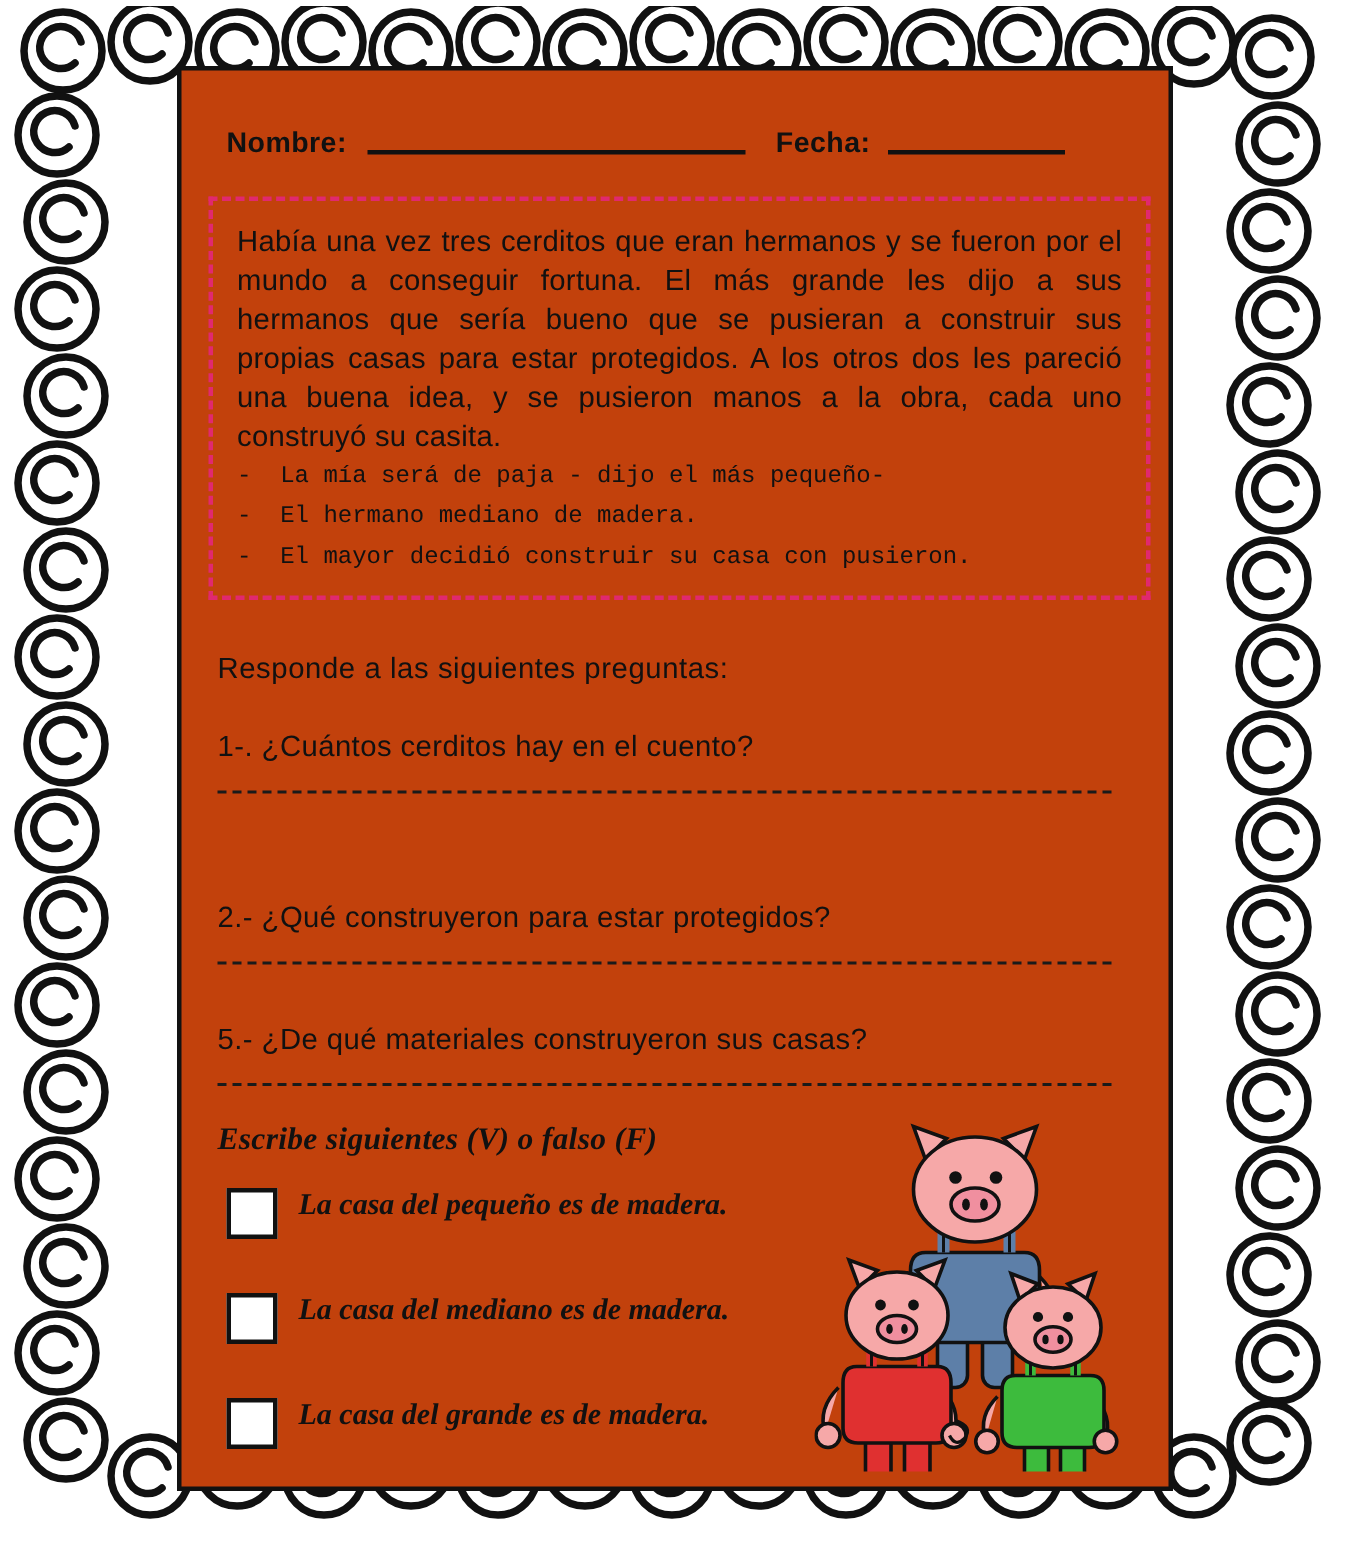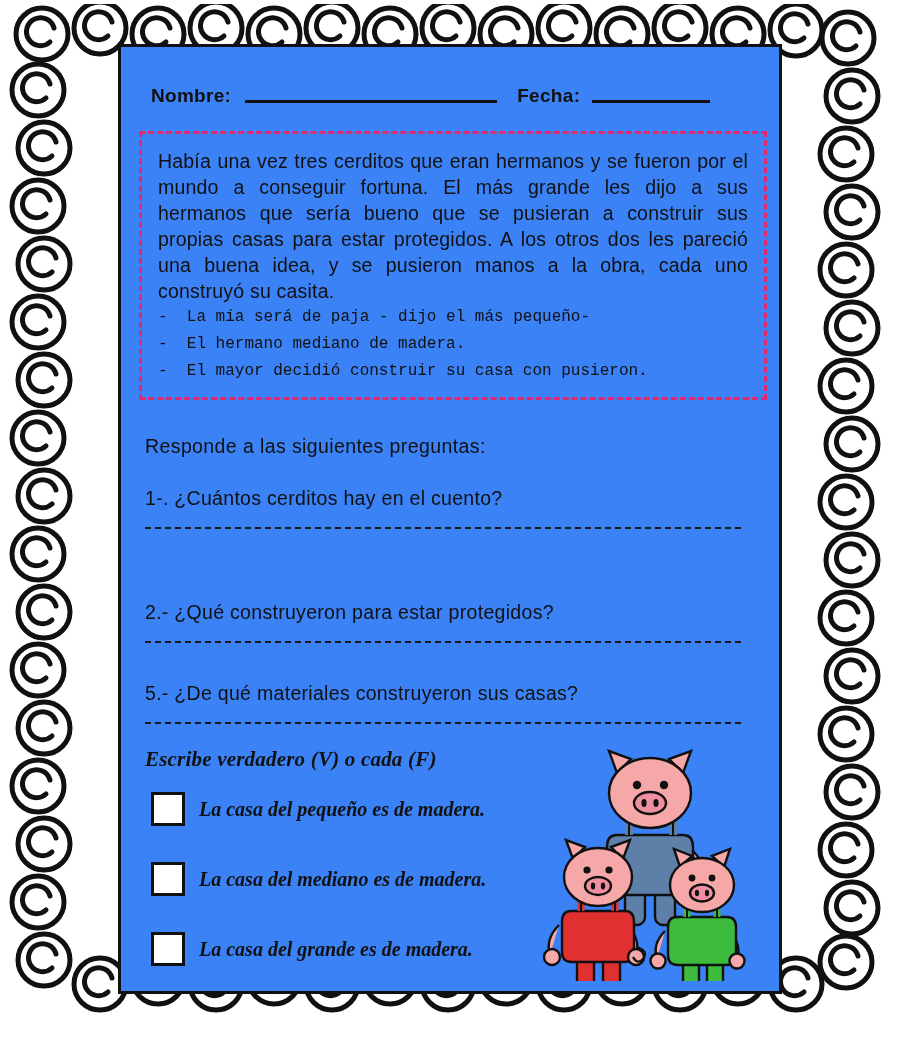--- a/index.html
+++ b/index.html
@@ -30,21 +30,21 @@
   }
   #swirl-border svg { display: block; }
 
   
   .page {
     position: absolute;
     left: 118px;
     top: 44px;
     width: 664px;
     height: 950px;
-    background: #3b82f6;
+    background: #c2410c;
     border: 3px solid #111111;
     box-sizing: border-box;
     z-index: 5;
   }
 
   
   .header-row {
     position: absolute;
     left: 30px;
     top: 38px;
@@ -129,21 +129,21 @@
     font-style: italic;
     font-weight: bold;
     font-size: 21px;
     color: #111;
     letter-spacing: .2px;
   }
   .tf-item {
     position: absolute;
     left: 30px;
     display: flex;
-    align-items: center;
+    align-items: flex-start;
   }
   .tf-box {
     width: 34px; height: 34px;
     border: 3px solid #111;
     box-sizing: border-box;
     background: #fff;
     flex: none;
   }
   .tf-label {
     margin-left: 14px;
@@ -282,21 +282,21 @@
     <div class="q-block" style="top:554px">
       <p class="q-text">2.- ¿Qué construyeron para estar protegidos?</p>
       <div class="answer-line"></div>
     </div>
 
     <div class="q-block" style="top:635px">
       <p class="q-text">5.- ¿De qué materiales construyeron sus casas?</p>
       <div class="answer-line"></div>
     </div>
 
-    <div class="tf-title">Escribe verdadero (V) o cada (F)</div>
+    <div class="tf-title">Escribe siguientes (V) o falso (F)</div>
 
     <div class="tf-item" style="top:745px">
       <span class="tf-box"></span>
       <span class="tf-label">La casa del pequeño es de madera.</span>
     </div>
     <div class="tf-item" style="top:815px">
       <span class="tf-box"></span>
       <span class="tf-label">La casa del mediano es de madera.</span>
     </div>
     <div class="tf-item" style="top:885px">

